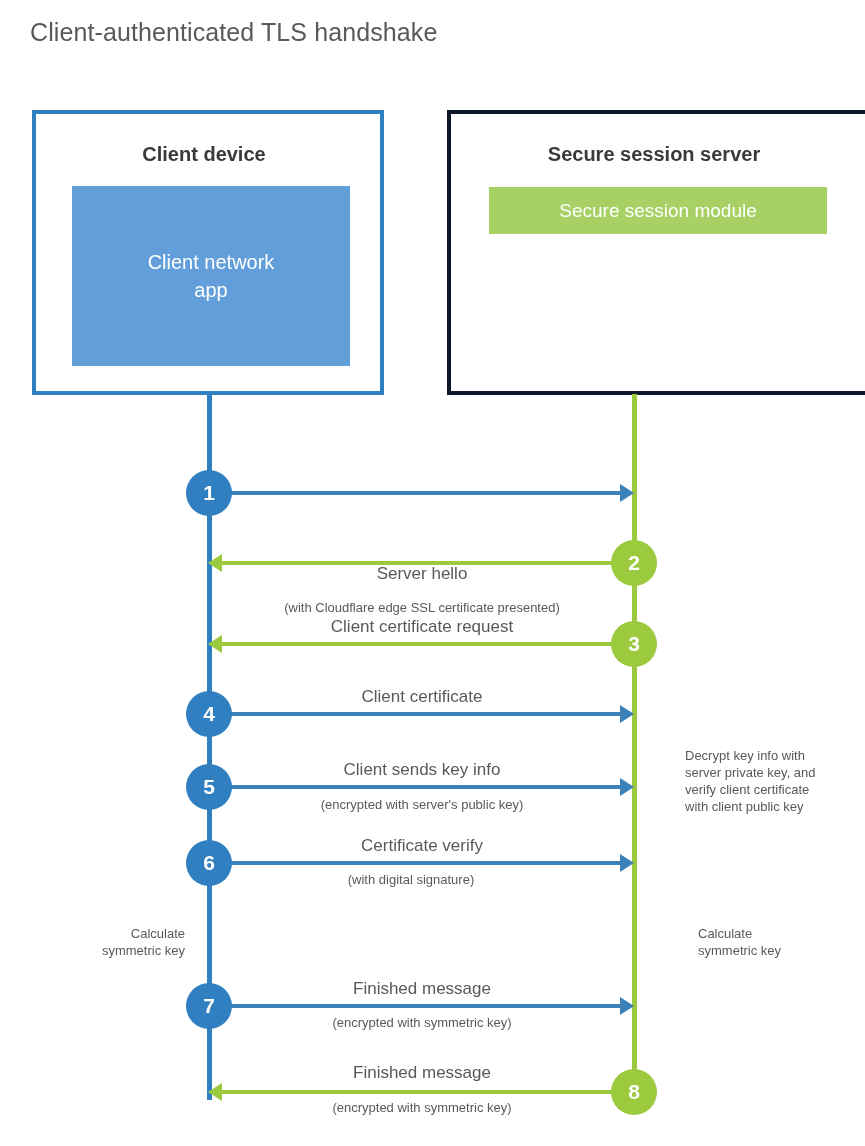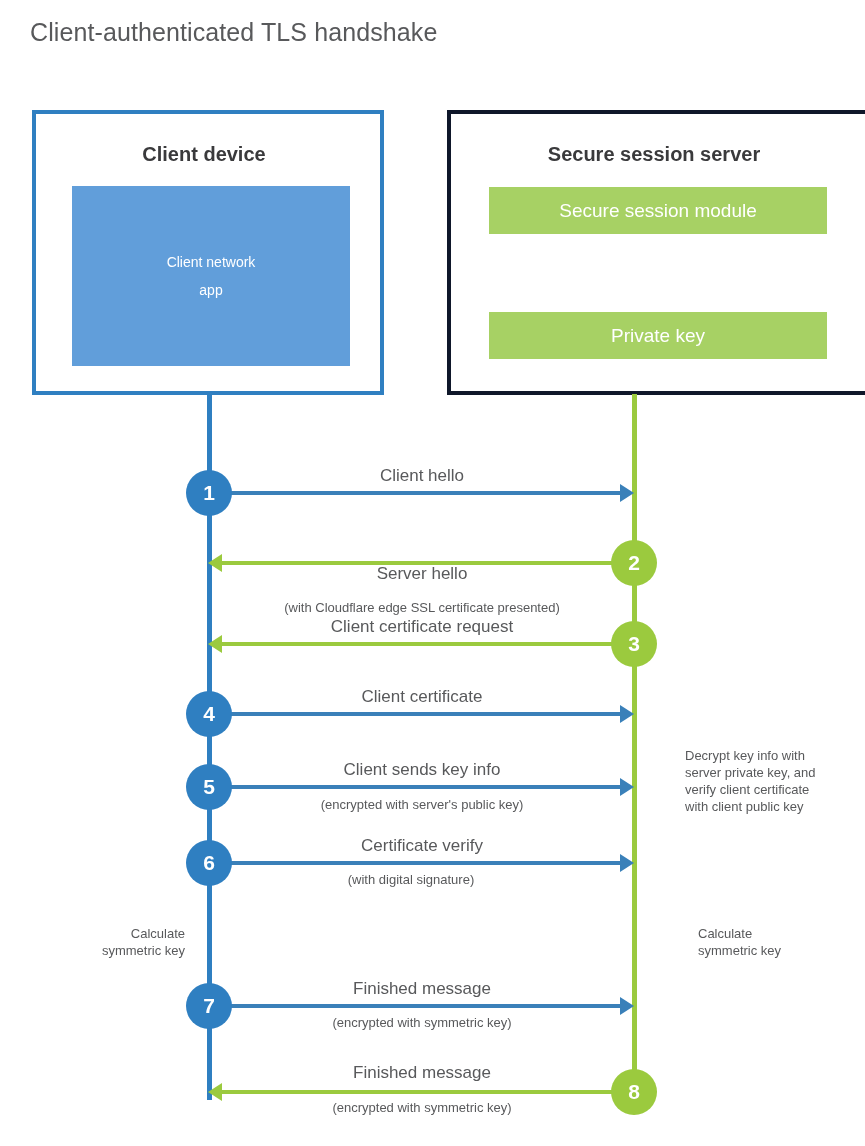--- a/index.html
+++ b/index.html
@@ -70,21 +70,21 @@
     top: 72px;
     width: 278px;
     height: 180px;
     background: #619eda;
     display: flex;
     align-items: center;
     justify-content: center;
   }
   .client-app-label {
     color: #ffffff;
-    font-size: 14px;
+    font-size: 20px;
     line-height: 28px;
     text-align: center;
     font-weight: 400;
     white-space: pre-line;
   }
 
   
   .server-bar {
     position: absolute;
     left: 38px;
@@ -200,29 +200,25 @@
       <div class="client-app-label">Client network
 app</div>
     </div>
   </div>
 
   <div class="party-box server">
     <div class="party-title">Secure session server</div>
     <div class="server-bar b0">
       <div class="server-bar-label">Secure session module</div>
     </div>
-    <div class="server-bar b2">
-      <div class="server-bar-label">Private key</div>
-    </div>
   </div>
 
   <div class="lifeline client-line"></div>
   <div class="lifeline server-line"></div>
 
-  <div class="msg-label" style="left:210px; top:466px; width:424px;">Client hello</div>
   <div class="msg-line ltr" style="left:210px; top:491px; width:412px;"></div>
   <div class="arrow-head right" style="left:620px; top:484px;"></div>
   <div class="step-circle blue" style="left:186px; top:470px;">
     <span>1</span>
   </div>
 
   <div class="msg-label" style="left:210px; top:564px; width:424px;">Server hello</div>
   <div class="msg-line rtl" style="left:222px; top:561px; width:412px;"></div>
   <div class="arrow-head left" style="left:208px; top:554px;"></div>
   <div class="msg-sublabel" style="left:210px; top:572px; width:424px;margin-top:28px;">(with Cloudflare edge SSL certificate presented)</div>

